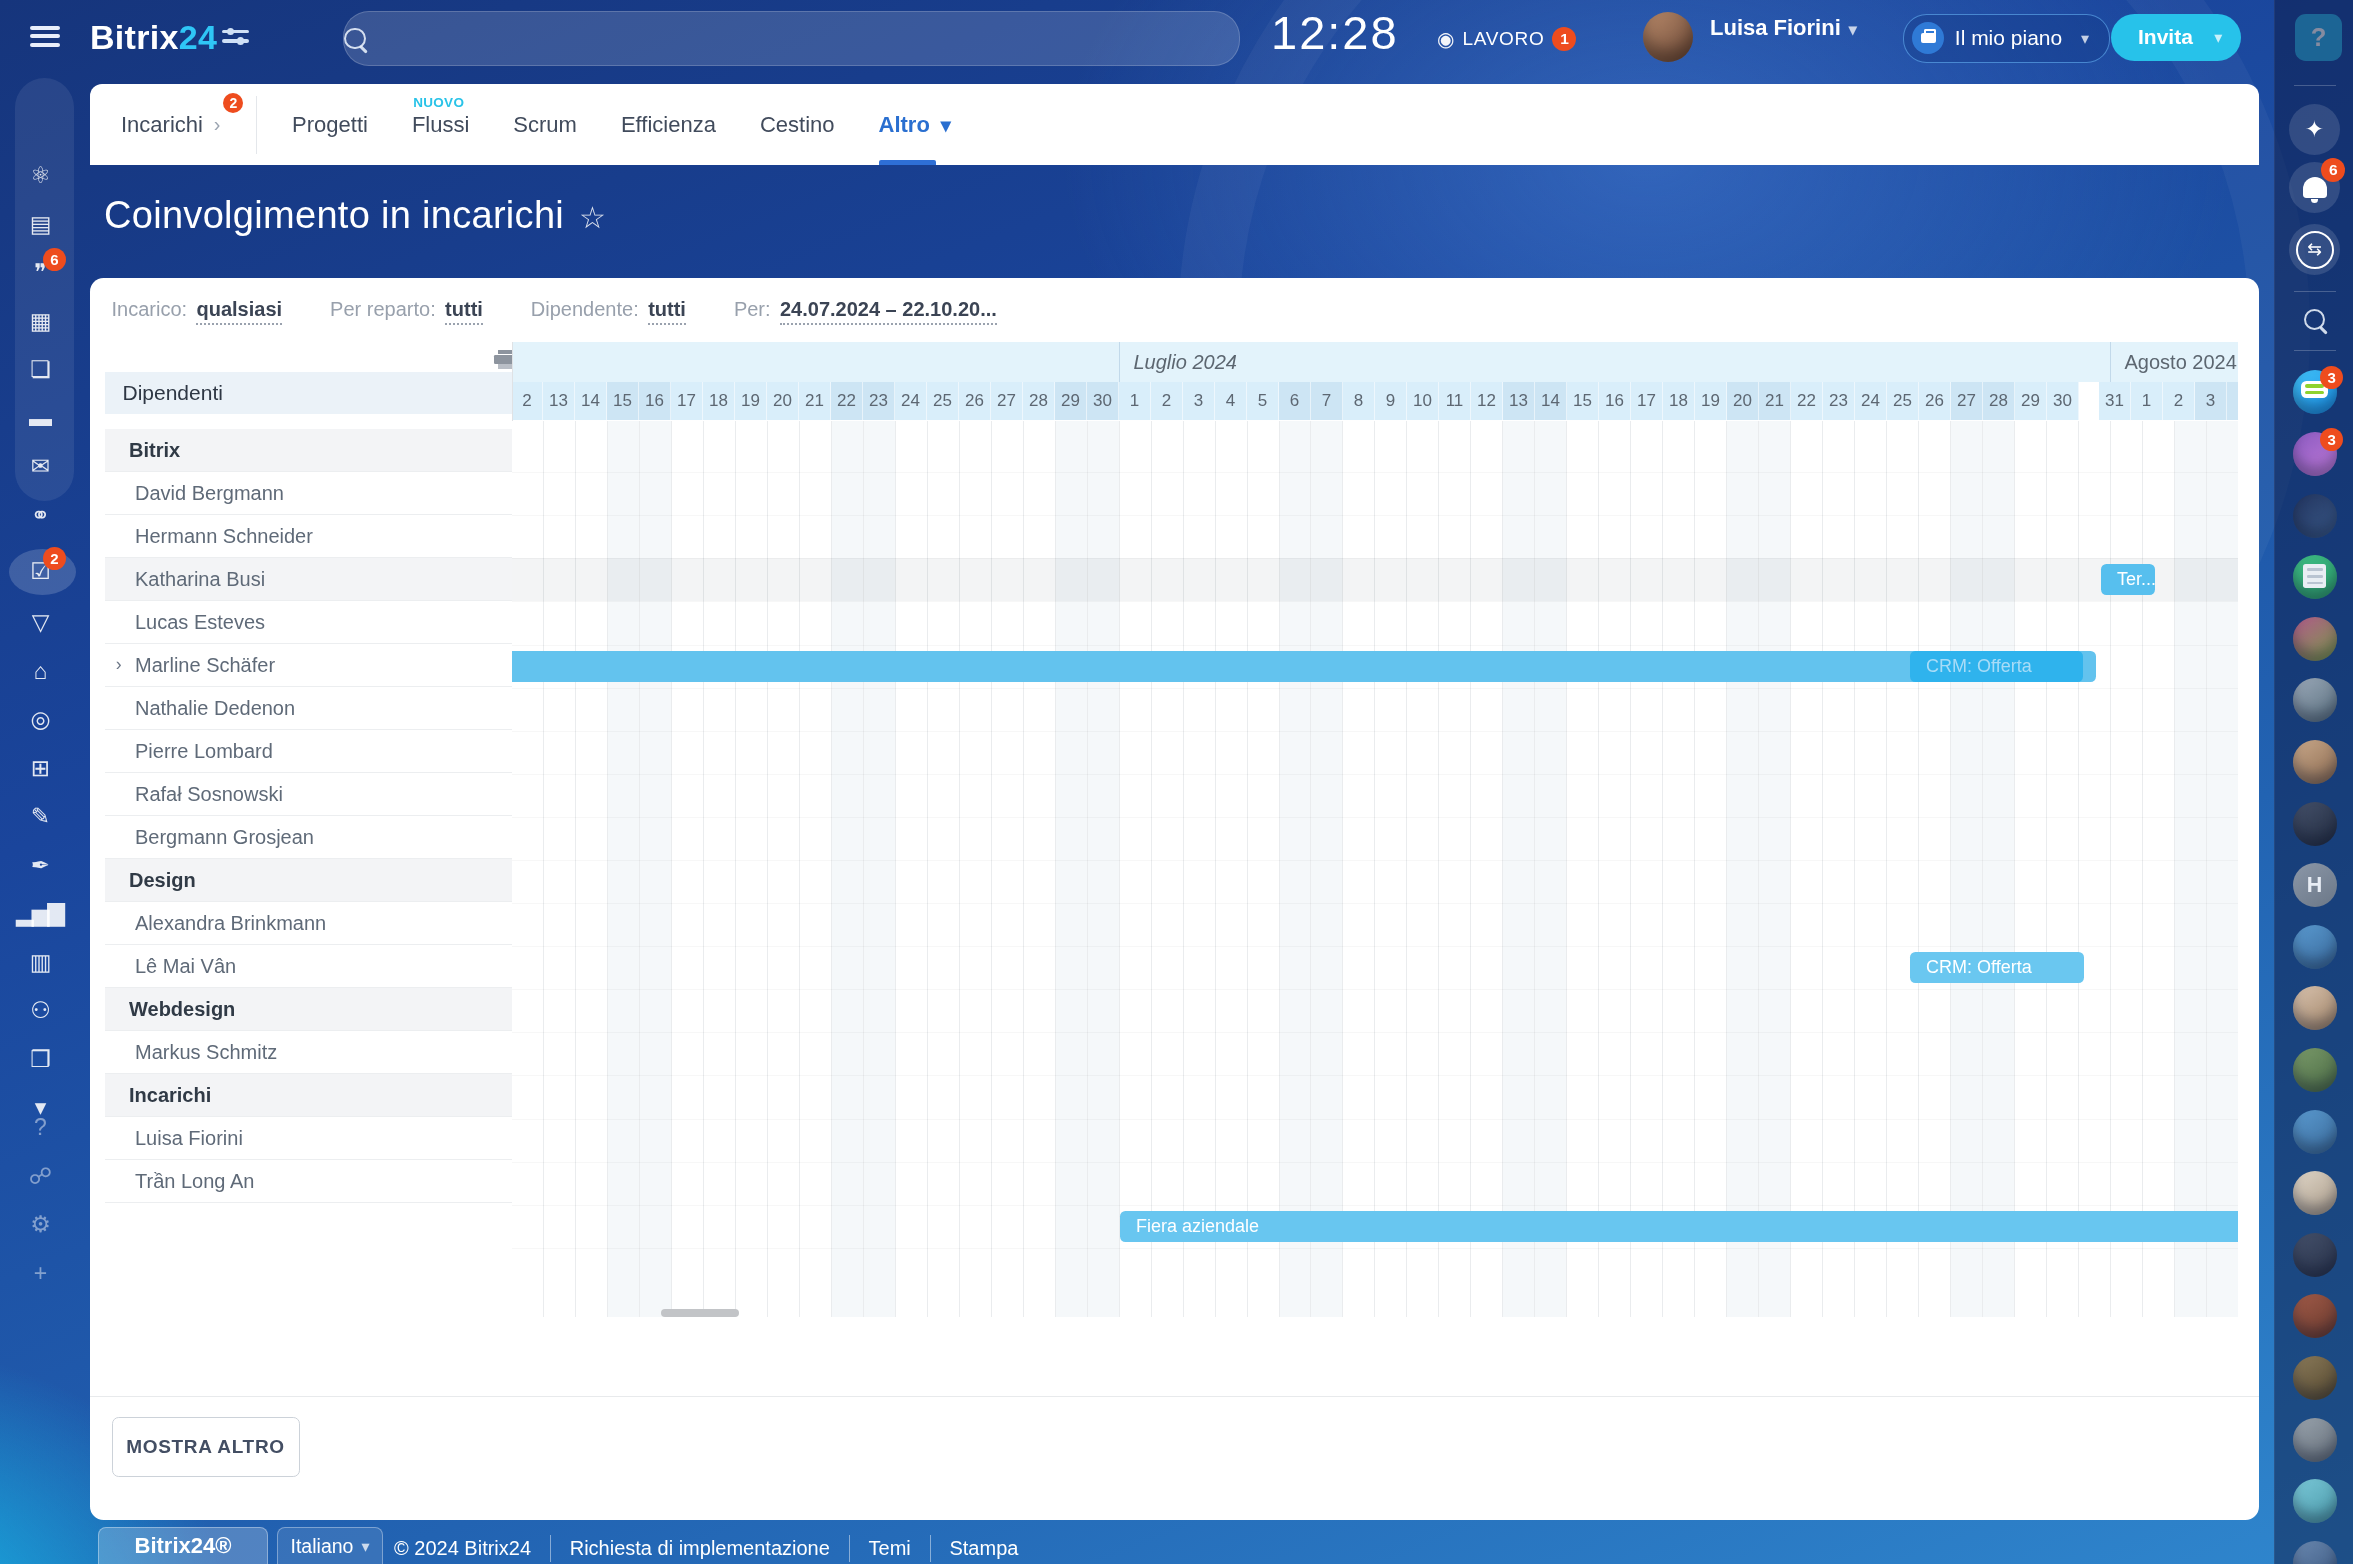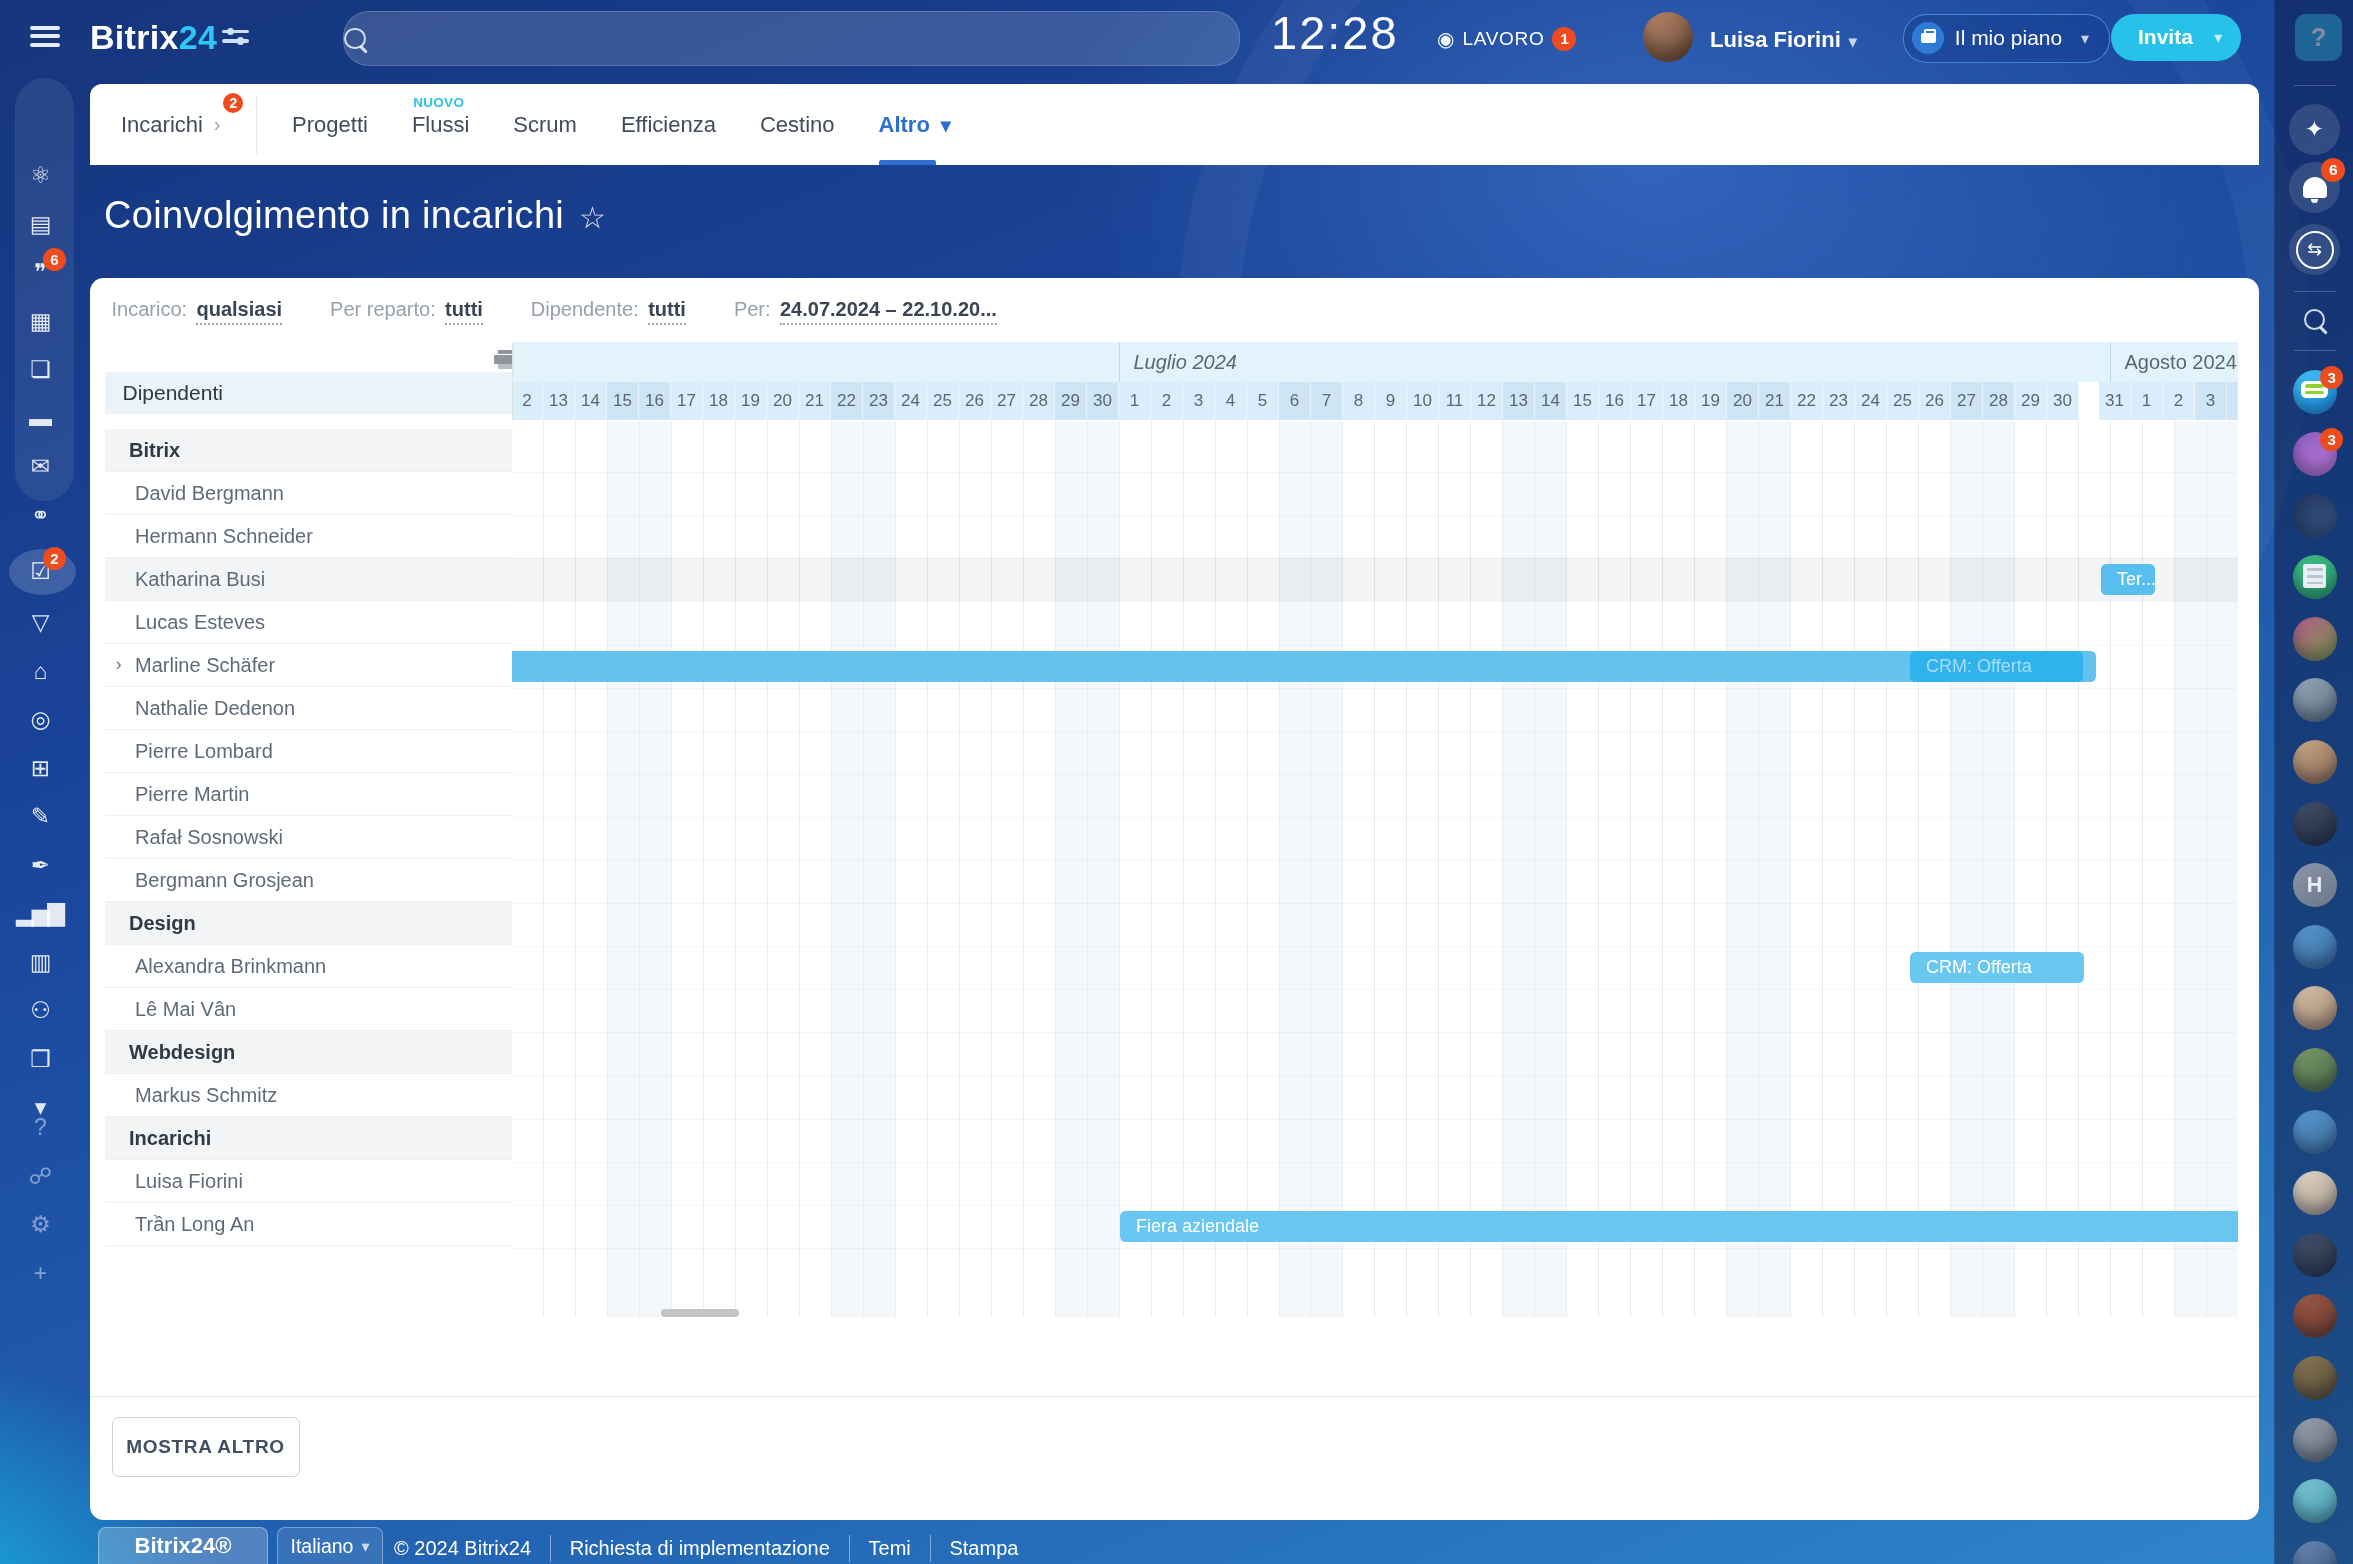--- a/index.html
+++ b/index.html
@@ -32,21 +32,21 @@
     left:16px;top:15px;transform:rotate(-45deg);border-radius:1.3px;}
   .clock{position:absolute;left:1271px;top:5.4px;font-size:47px;font-weight:200;color:#fff;letter-spacing:2px;}
   .status{position:absolute;left:1437px;top:27px;display:flex;align-items:center;gap:8px;color:#fff;}
   .status .dot{font-size:20px;opacity:.95;}
   .status .lbl{font-size:19px;letter-spacing:0.7px;}
   .badge{display:inline-flex;align-items:center;justify-content:center;background:#ee4c1e;color:#fff;
     border-radius:50%;font-weight:bold;}
   .status .badge{width:24px;height:24px;font-size:15.5px;}
   .avatar-hd{position:absolute;left:1643px;top:12px;width:50px;height:50px;border-radius:50%;
     background:linear-gradient(135deg,#b98a6a,#6d4a38);box-shadow:inset 0 -12px 15px rgba(30,20,15,.45);}
-  .username{position:absolute;left:1710px;top:27px;color:#fff;font-size:22px;font-weight:bold;}
+  .username{position:absolute;left:1710px;top:15px;color:#fff;font-size:22px;font-weight:bold;}
   .caret{color:rgba(255,255,255,.75);font-size:16px;margin-left:8px;}
   .plan-btn{position:absolute;left:1903px;top:13.5px;height:47px;border-radius:23.6px;display:flex;align-items:center;
     gap:10.8px;padding:0 20px 0 8px;border:1.3px solid rgba(110,190,255,0.55);background:rgba(12,48,118,0.25);cursor:pointer;}
   .plan-btn .bizcirc{width:32px;height:32px;border-radius:50%;background:#2f7ad6;display:flex;align-items:center;justify-content:center;}
   .briefcase{width:15px;height:10.8px;background:#fff;border-radius:2px;position:relative;}
   .briefcase::before{content:"";position:absolute;left:3.4px;top:-3.4px;width:8px;height:3.4px;border:2px solid #fff;border-bottom:none;border-radius:2px 2px 0 0;}
   .plan-btn .lbl{color:#fff;font-size:21px;}
   .invite-btn{position:absolute;left:2111px;top:13.5px;height:47px;border-radius:23.6px;background:#27c2ea;
     display:flex;align-items:center;gap:13.5px;padding:0 19px 0 27px;cursor:pointer;}
   .invite-btn .lbl{color:#fff;font-size:21px;font-weight:bold;}
@@ -424,23 +424,20 @@
           <span class="exp">›</span>
           <span>Marline Schäfer</span>
         </div>
         <div class="nrow">
           <span>Nathalie Dedenon</span>
         </div>
         <div class="nrow">
           <span>Pierre Lombard</span>
         </div>
         <div class="nrow">
-          <span>Pierre Martin</span>
-        </div>
-        <div class="nrow">
           <span>Rafał Sosnowski</span>
         </div>
         <div class="nrow">
           <span>Bergmann Grosjean</span>
         </div>
         <div class="nrow group">
           <span>Design</span>
         </div>
         <div class="nrow">
           <span>Alexandra Brinkmann</span>

